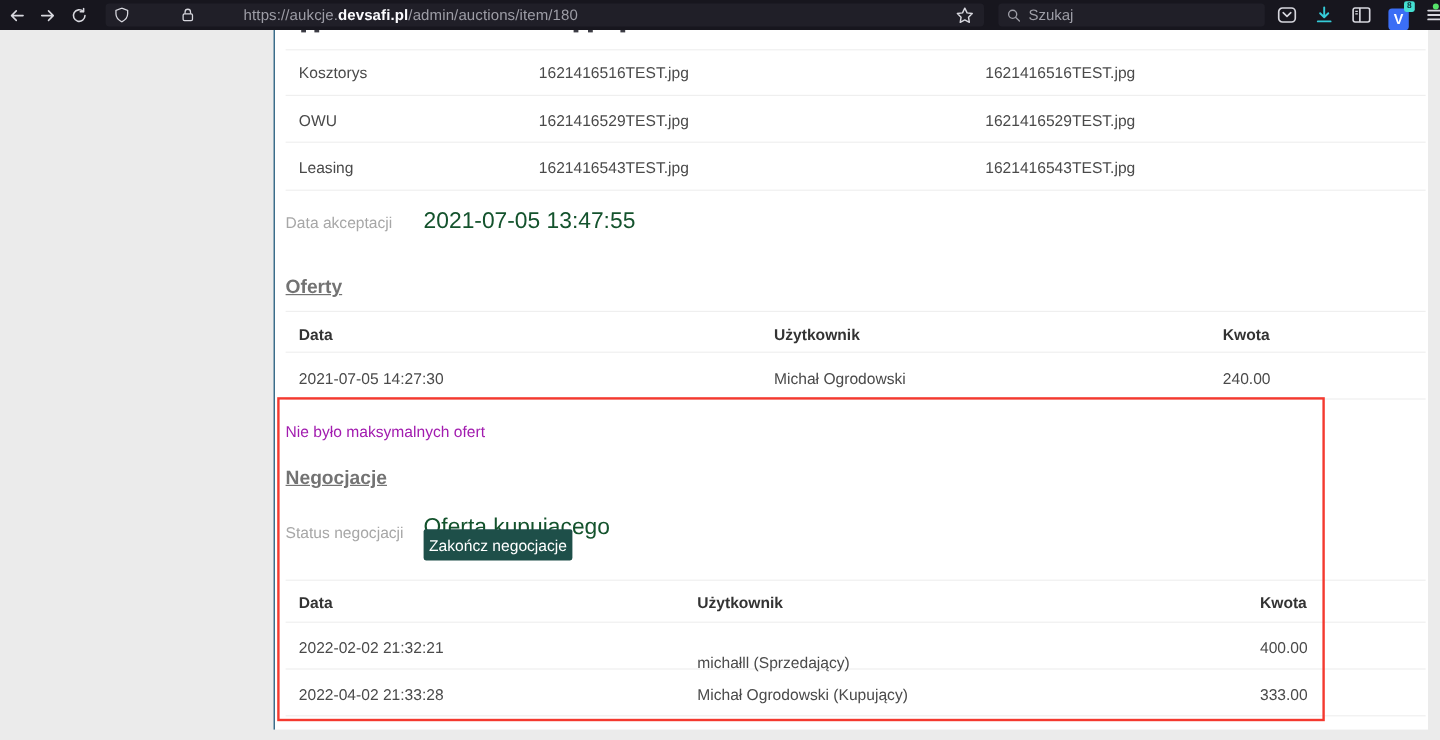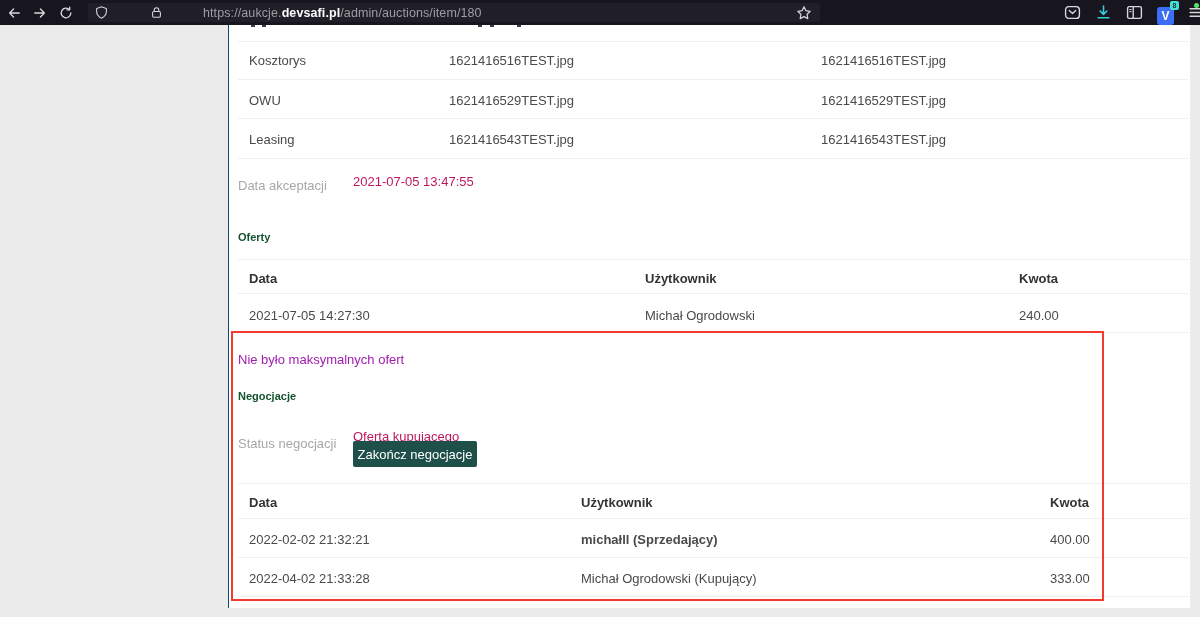--- a/index.html
+++ b/index.html
@@ -22,23 +22,23 @@
   .vpn { position:absolute; top:3px; left:0; width:17px; height:18px; background:#3b6ef5; border-radius:3px; color:#fff; font-weight:700; font-size:12px; text-align:center; line-height:18px; }
   .vpn-badge { position:absolute; top:-3px; right:-5px; min-width:9px; height:9px; background:#45e0d2; color:#10323a; font-size:7px; font-weight:700; line-height:9px; text-align:center; border-radius:2px; padding:0 1px; }
   .green-dot { position:absolute; width:5px; height:5px; border-radius:50%; background:#56e36a; top:3px; left:1194px; z-index:40; }
 
   
   .card { position:absolute; left:228px; top:25px; width:962px; height:583px; background:#ffffff; border-left:1px solid #0c4a6e; z-index:1; }
   .divider { position:absolute; left:9px; width:950px; height:1px; background:#efefef; }
   .frag { position:absolute; top:0; height:2px; width:4px; background:#3c3c44; }
   .cell { position:absolute; font-size:13px; color:#4a4a4a; white-space:nowrap; }
   .th { font-weight:700; color:#333; }
-  .heading { position:absolute; font-size:11px; font-weight:700; color:#14532d; white-space:nowrap; }
+  .heading { position:absolute; font-size:16px; font-weight:700; color:#737373; white-space:nowrap;text-decoration:underline; }
   .formlabel { position:absolute; font-size:13px; color:#a7a7a7; white-space:nowrap; }
-  .formvalue { position:absolute; font-size:13px; color:#be185d; white-space:nowrap; }
+  .formvalue { position:absolute; font-size:19px; color:#14532d; white-space:nowrap; }
   .note { position:absolute; font-size:13px; color:#a21caf; white-space:nowrap; }
   .btn-end { position:absolute; left:124px; top:416px; width:124px; height:26px; background:#1e4f49; color:#ffffff; font-size:13px; font-family:Liberation Sans, sans-serif; border:none; border-radius:2px; cursor:pointer; }
   .red-box { position:absolute; left:2px; top:306px; width:873px; height:270px; border:2px solid #f4392f; z-index:10; pointer-events:none; }
 </style>
 </head>
 <body>
 
 <div class="toolbar">
   <div class="tb-btn" style="left:4px;">
     <span>
@@ -76,20 +76,29 @@
         </svg>
     </span>
     <span class="url-text"><span>https://aukcje.</span><b>devsafi.pl</b><span>/admin/auctions/item/180</span></span>
     <span class="star">
       <svg width="16" height="16" viewBox="0 0 16 16">
           <path d="M8 1.8l1.9 3.9 4.3.6-3.1 3 .7 4.3L8 11.6l-3.8 2 .7-4.3-3.1-3 4.3-.6z" fill="none" stroke="#d7d7de" stroke-width="1.2" stroke-linejoin="round"></path>
         </svg>
     </span>
   </div>
 
+  <div class="searchbar">
+    <span class="ic" style="margin-left:7px;display:flex;">
+      <svg width="12" height="12" viewBox="0 0 16 16">
+          <circle cx="6.5" cy="6.5" r="4.5" fill="none" stroke="#9d9da6" stroke-width="1.5"></circle>
+          <path d="M10 10l4 4" stroke="#9d9da6" stroke-width="1.5" stroke-linecap="round"></path>
+        </svg>
+    </span>
+    <span class="ph">Szukaj</span>
+  </div>
 
   <div class="right-ics">
     <span class="ric" style="left:-136px;">
       <svg width="17" height="17" viewBox="0 0 16 16">
           <rect x="1.5" y="2.5" width="13" height="11" rx="3" fill="none" stroke="#d7d7de" stroke-width="1.3"></rect>
           <path d="M5 6.2l3 2.8 3-2.8" fill="none" stroke="#d7d7de" stroke-width="1.3" stroke-linecap="round" stroke-linejoin="round"></path>
         </svg>
     </span>
     <span class="ric" style="left:-105px;">
       <svg width="17" height="17" viewBox="0 0 16 16">
@@ -172,21 +181,21 @@
   <div class="heading" style="left:9px;top:365px;">Negocjacje</div>
   <span class="formvalue" style="left:124px;top:404px;">Oferta kupującego</span>
   <span class="formlabel" style="left:9px;top:411px;">Status negocjacji</span>
   <button class="btn-end">Zakończ negocjacje</button>
 
   <span class="cell th" style="left:20px;top:470px;">Data</span>
   <span class="cell th" style="left:352px;top:470px;">Użytkownik</span>
   <span class="cell th" style="left:821px;top:470px;">Kwota</span>
   <div>
     <span class="cell" style="left:20px;top:507px;">2022-02-02 21:32:21</span>
-    <span class="cell" style="left:352px;top:507px;font-weight:bold;">michałll (Sprzedający)</span>
+    <span class="cell" style="left:352px;top:520px;">michałll (Sprzedający)</span>
     <span class="cell" style="left:821px;top:507px;">400.00</span>
   </div>
   <div>
     <span class="cell" style="left:20px;top:546px;">2022-04-02 21:33:28</span>
     <span class="cell" style="left:352px;top:546px;">Michał Ogrodowski (Kupujący)</span>
     <span class="cell" style="left:821px;top:546px;">333.00</span>
   </div>
 
   <div class="red-box"></div>
 </div>

